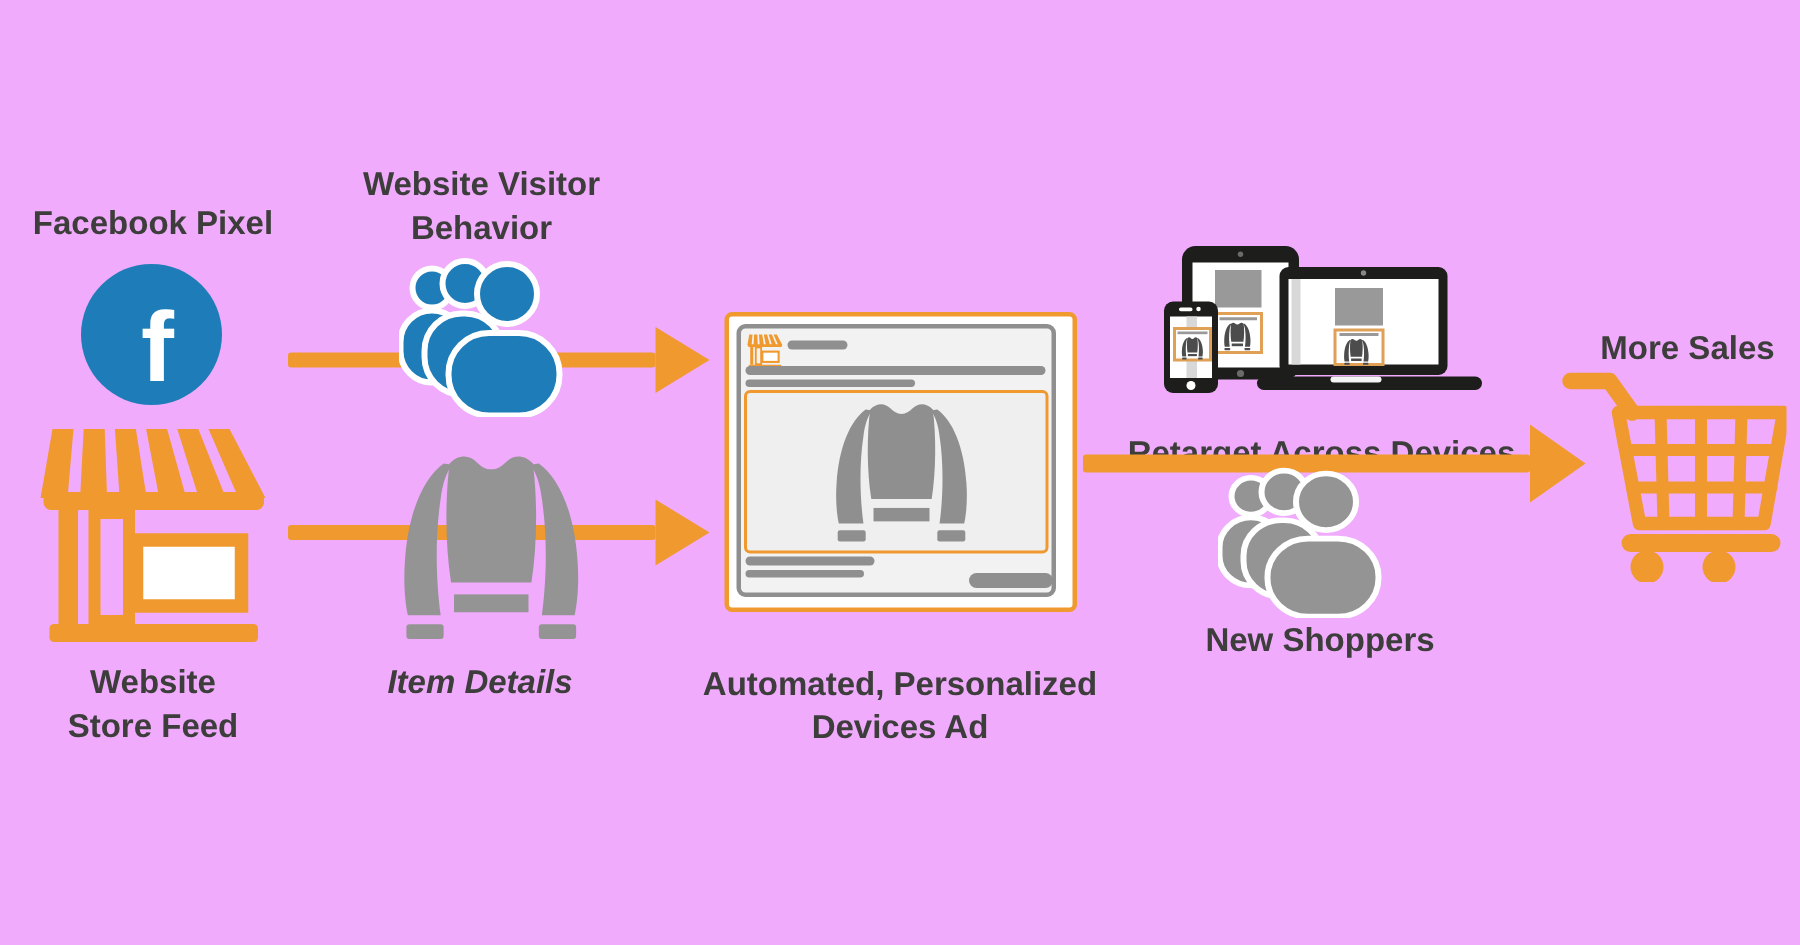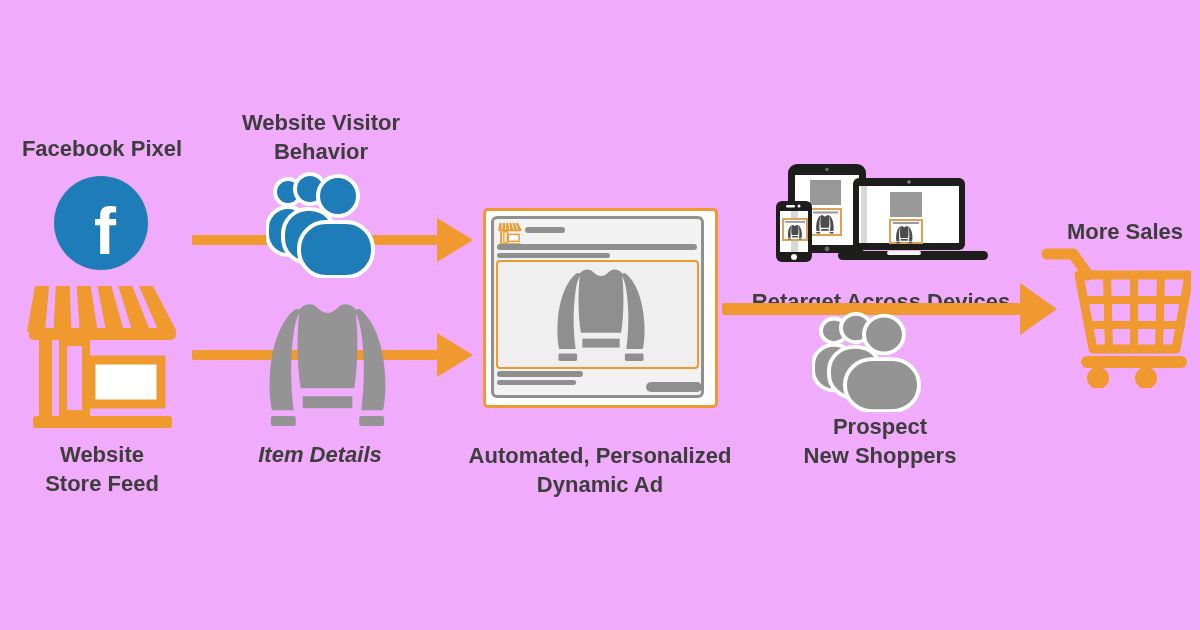--- a/index.html
+++ b/index.html
@@ -129,21 +129,21 @@
         </svg>
       </div>
       <div class="ad-bar" style="left:3px;top:152px;width:86px;height:6px;"></div>
       <div class="ad-bar" style="left:3px;top:161px;width:79px;height:5px;"></div>
       <div class="ad-btn"></div>
     </div>
   </div>
 
   <div class="lbl" style="left:458px;top:409px;width:284px;margin-top:32px;">
     <div>Automated, Personalized</div>
-    <div>Dynamic Ad</div>
+    <div>Devices Ad</div>
   </div>
 
   <div class="arrow big" style="left:722px;top:283px;width:335px;height:52px;">
     <div class="shaft"></div>
     <div class="head"></div>
   </div>
 
   <svg class="abs icon" style="left:773px;top:158px;" width="215" height="106" viewBox="0 0 215 106">
 
     <g>
@@ -189,21 +189,20 @@
     </g>
   </svg>
 
   <div class="lbl" style="left:746px;top:263px;width:270px;margin-top:24px;">Retarget Across Devices</div>
 
   <svg class="abs icon c-gray" style="left:812px;top:310px;" width="112" height="102" viewBox="0 0 112 108" preserveAspectRatio="none">
     <use href="#sym-people"></use>
   </svg>
 
   <div class="lbl" style="left:775px;top:412px;width:210px;">
-    <div>Prospect</div>
     <div>New Shoppers</div>
   </div>
 
   <div class="lbl" style="left:1040px;top:217px;width:170px;">More Sales</div>
 
   <svg class="abs icon" style="left:1041px;top:248px;" width="150" height="140" viewBox="0 0 150 140">
     <g stroke="#F0992E" fill="none" stroke-linecap="round" stroke-linejoin="round">
       <path d="M6,6 L32,6 L47,27" stroke-width="11"></path>
       <path d="M38,27 L148,27 L135,101 L52,101 Z" stroke-width="9"></path>
       <path d="M43,52 L144,52 M47,77 L140,77" stroke-width="8"></path>

